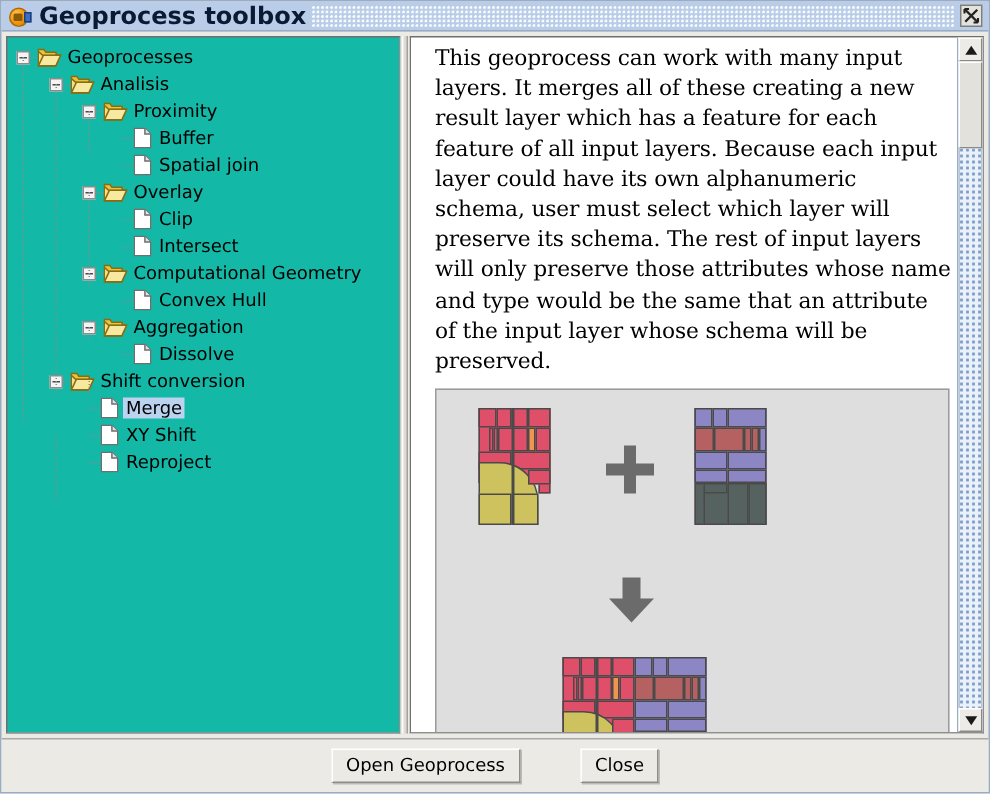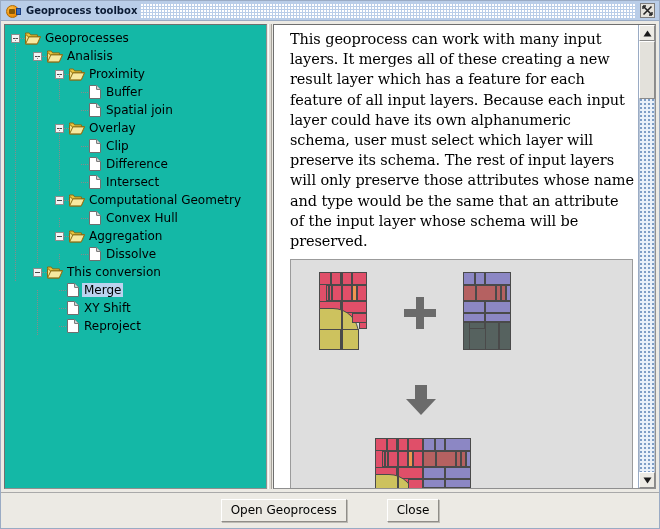--- a/index.html
+++ b/index.html
@@ -72,21 +72,21 @@
   }
   .win-icon .dk {
     position: absolute;
     left: 4px; top: 6px;
     width: 6px; height: 5px;
     background: #8a5a06;
     border-radius: 1px;
   }
   #title-text {
     font-family: "DejaVu Sans", sans-serif;
-    font-size: 10px;
+    font-size: 16px;
     font-weight: bold;
     color: #0a1a33;
     margin-left: 5px;
     white-space: nowrap;
   }
   #close-btn {
     width: 15px; height: 15px;
     flex: 0 0 15px;
     box-sizing: border-box;
     border: 1px solid #7e7e7e;
@@ -423,29 +423,20 @@
               </svg></span>
             <span class="tree-label">Clip</span>
           </div>
           <div class="tree-row">
             <span class="spacer" style="width: 72px;"></span>
             <span class="dots" style="width: 8px; margin-left: 4px;"></span>
             <span class="file-ico"><svg width="12" height="14" viewBox="0 0 12 14">
                 <path d="M0.5 0.5 L7.6 0.5 L11.5 4.4 L11.5 13.5 L0.5 13.5 Z" fill="#ffffff" stroke="#6f6f6f" stroke-width="1"></path>
                 <path d="M7.6 0.6 L7.6 4.4 L11.4 4.4" fill="#e2e2e2" stroke="#6f6f6f" stroke-width="1"></path>
               </svg></span>
-            <span class="tree-label">Difference</span>
-          </div>
-          <div class="tree-row">
-            <span class="spacer" style="width: 72px;"></span>
-            <span class="dots" style="width: 8px; margin-left: 4px;"></span>
-            <span class="file-ico"><svg width="12" height="14" viewBox="0 0 12 14">
-                <path d="M0.5 0.5 L7.6 0.5 L11.5 4.4 L11.5 13.5 L0.5 13.5 Z" fill="#ffffff" stroke="#6f6f6f" stroke-width="1"></path>
-                <path d="M7.6 0.6 L7.6 4.4 L11.4 4.4" fill="#e2e2e2" stroke="#6f6f6f" stroke-width="1"></path>
-              </svg></span>
             <span class="tree-label">Intersect</span>
           </div>
           <div class="tree-row">
             <span class="spacer" style="width: 50px;"></span>
             <span class="toggle"></span>
             <span class="dots" style="width: 5px;"></span>
             <span class="folder-ico"><svg width="16" height="13" viewBox="0 0 16 13">
                 <path d="M0.5 2.5 L0.5 12.0 L12.2 12.0 L15.4 4.6 L4.0 4.6 L2.6 2.5 Z" fill="#f4e08a" stroke="#8a6d13" stroke-width="1"></path>
                 <path d="M0.5 2.2 L0.5 1.0 L4.3 1.0 L5.6 2.9 L12.4 2.9 L12.4 5.0 L3.6 5.0 Z" fill="#e8c33c" stroke="#8a6d13" stroke-width="1"></path>
                 <path d="M3.9 4.9 L15.4 4.9 L12.2 11.9 L0.6 11.9 Z" fill="#f7e9a0" stroke="#8a6d13" stroke-width="1"></path>
@@ -483,21 +474,21 @@
           </div>
           <div class="tree-row">
             <span class="spacer" style="width: 28px;"></span>
             <span class="toggle"></span>
             <span class="dots" style="width: 5px;"></span>
             <span class="folder-ico"><svg width="16" height="13" viewBox="0 0 16 13">
                 <path d="M0.5 2.5 L0.5 12.0 L12.2 12.0 L15.4 4.6 L4.0 4.6 L2.6 2.5 Z" fill="#f4e08a" stroke="#8a6d13" stroke-width="1"></path>
                 <path d="M0.5 2.2 L0.5 1.0 L4.3 1.0 L5.6 2.9 L12.4 2.9 L12.4 5.0 L3.6 5.0 Z" fill="#e8c33c" stroke="#8a6d13" stroke-width="1"></path>
                 <path d="M3.9 4.9 L15.4 4.9 L12.2 11.9 L0.6 11.9 Z" fill="#f7e9a0" stroke="#8a6d13" stroke-width="1"></path>
               </svg></span>
-            <span class="tree-label">This conversion</span>
+            <span class="tree-label">Shift conversion</span>
           </div>
           <div class="tree-row selected">
             <span class="spacer" style="width: 50px;"></span>
             <span class="dots" style="width: 8px; margin-left: 4px;"></span>
             <span class="file-ico"><svg width="12" height="14" viewBox="0 0 12 14">
                 <path d="M0.5 0.5 L7.6 0.5 L11.5 4.4 L11.5 13.5 L0.5 13.5 Z" fill="#ffffff" stroke="#6f6f6f" stroke-width="1"></path>
                 <path d="M7.6 0.6 L7.6 4.4 L11.4 4.4" fill="#e2e2e2" stroke="#6f6f6f" stroke-width="1"></path>
               </svg></span>
             <span class="tree-label">Merge</span>
           </div>

